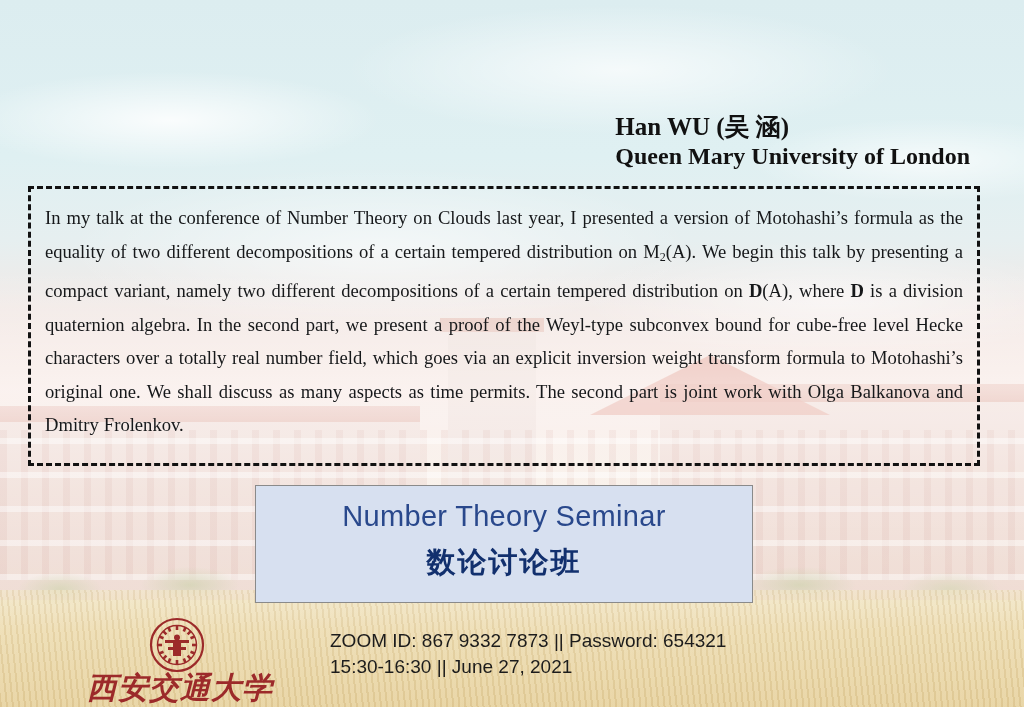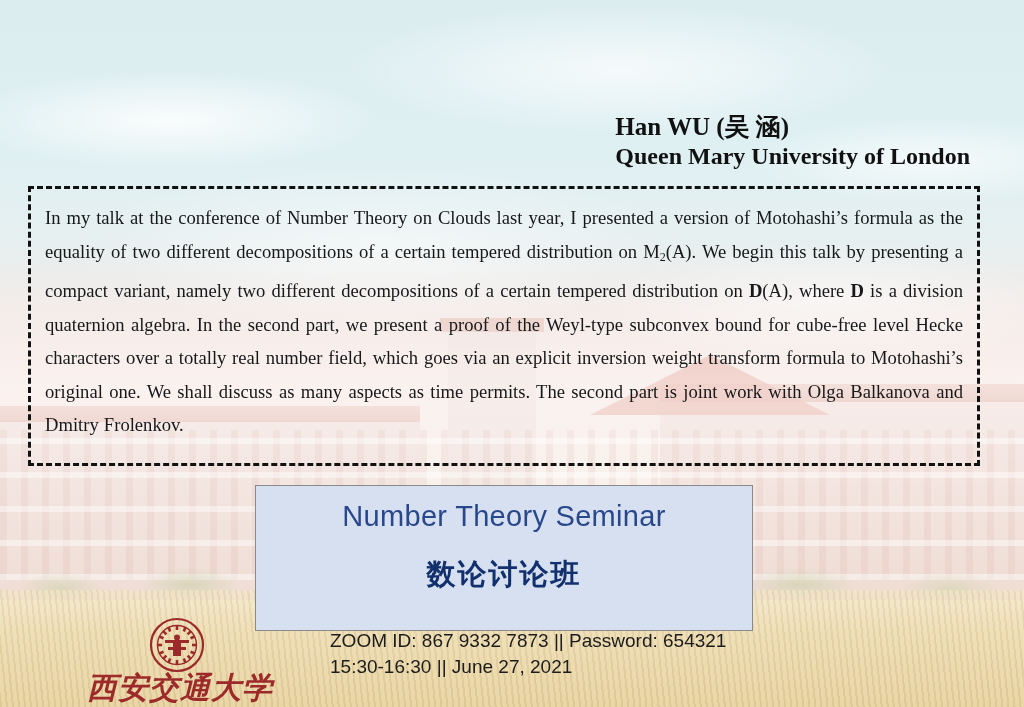--- a/index.html
+++ b/index.html
@@ -140,33 +140,33 @@
     line-height:33.5px;
     color:#16181a;
     text-align:justify;
     text-align-last:left;
     word-spacing:.5px;
   }
   .abstract-text sub{font-size:12px;vertical-align:-3px;}
   .abstract-text b{font-weight:bold;}
 
   .seminar-box{
-    position:absolute;left:255px;top:485px;width:498px;height:146px;
+    position:absolute;left:255px;top:485px;width:498px;height:118px;
     background:#d7e0f0;
     border:1px solid #8a8a8a;
     box-sizing:border-box;
     text-align:center;
   }
   .seminar-en{
     font-family:"Liberation Sans",sans-serif;
     font-size:29px;color:#29488c;margin-top:14px;letter-spacing:.3px;
   }
   .seminar-cn{
     font-family:"DejaVu Sans",sans-serif;
-    font-size:29px;font-weight:bold;color:#12306e;margin-top:22px;letter-spacing:2px;
+    font-size:29px;font-weight:bold;color:#12306e;margin-top:10px;letter-spacing:2px;
   }
 
   .logo{
     position:absolute;left:52px;top:617px;width:250px;height:62px;
     display:flex;align-items:center;flex-direction:column;
   }
   .logo-emblem{width:56px;height:56px;flex:0 0 56px;}
   .logo-words{margin-left:6px;}
   .logo-cn{
     font-family:"DejaVu Serif",serif;

